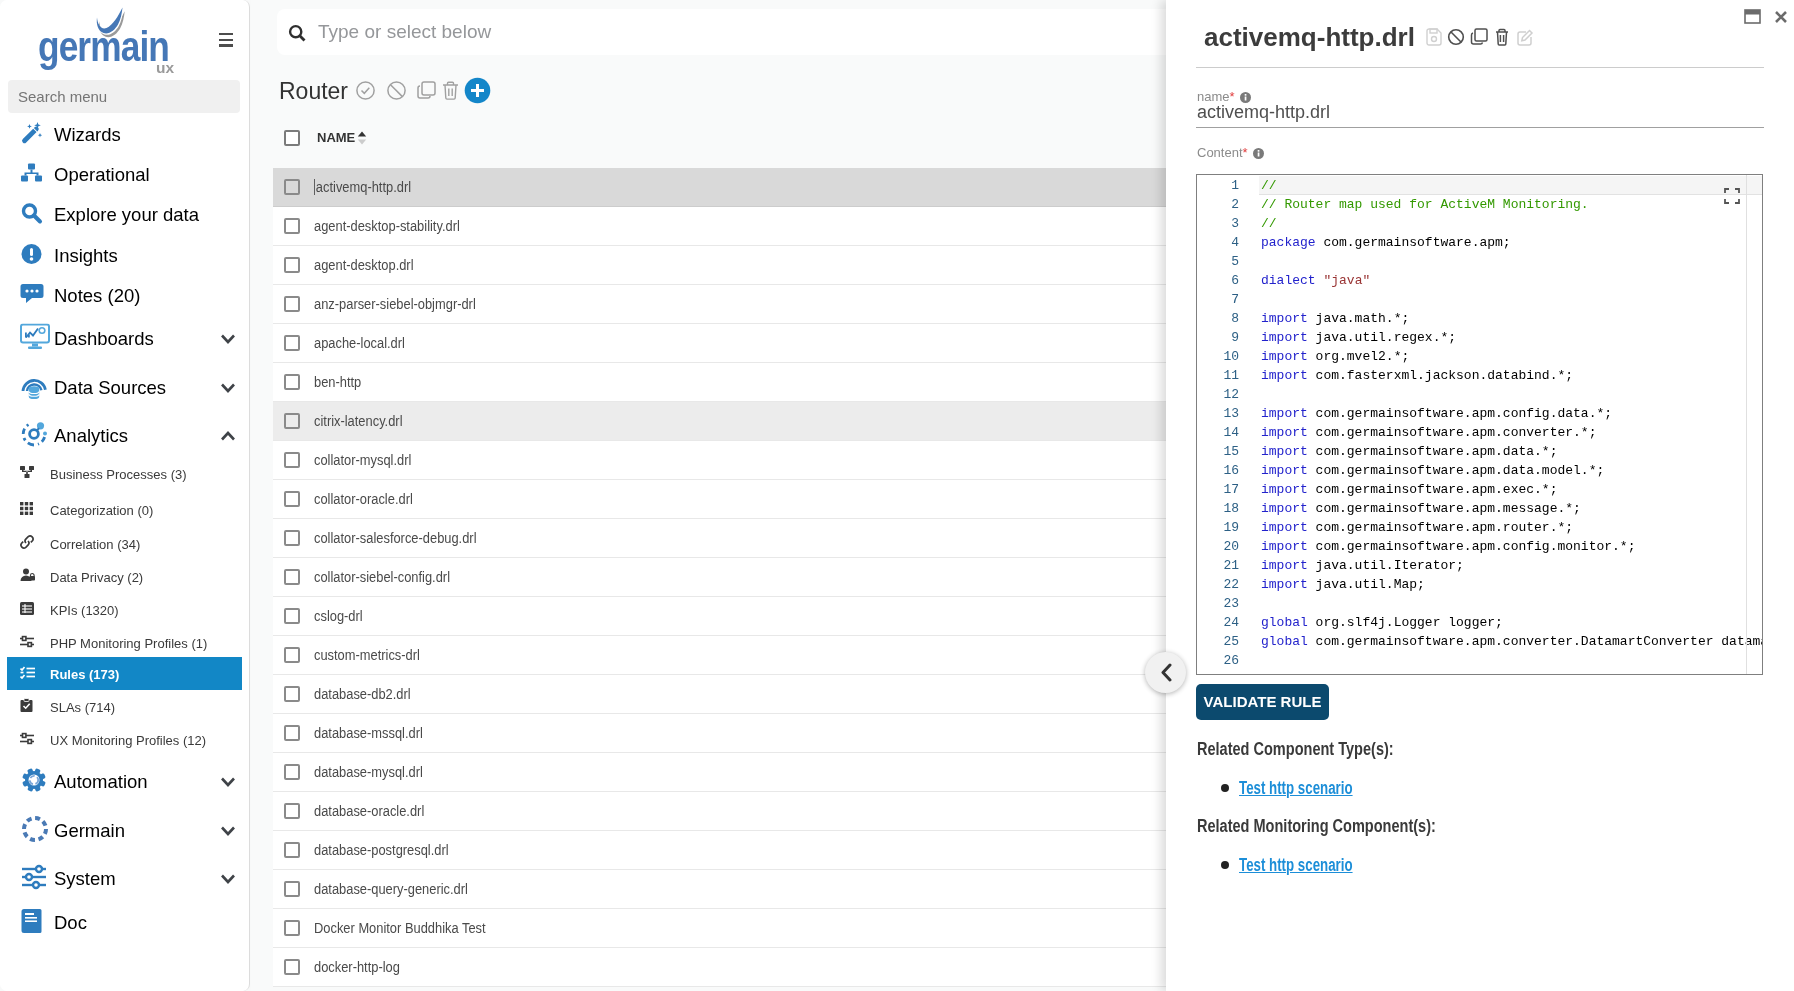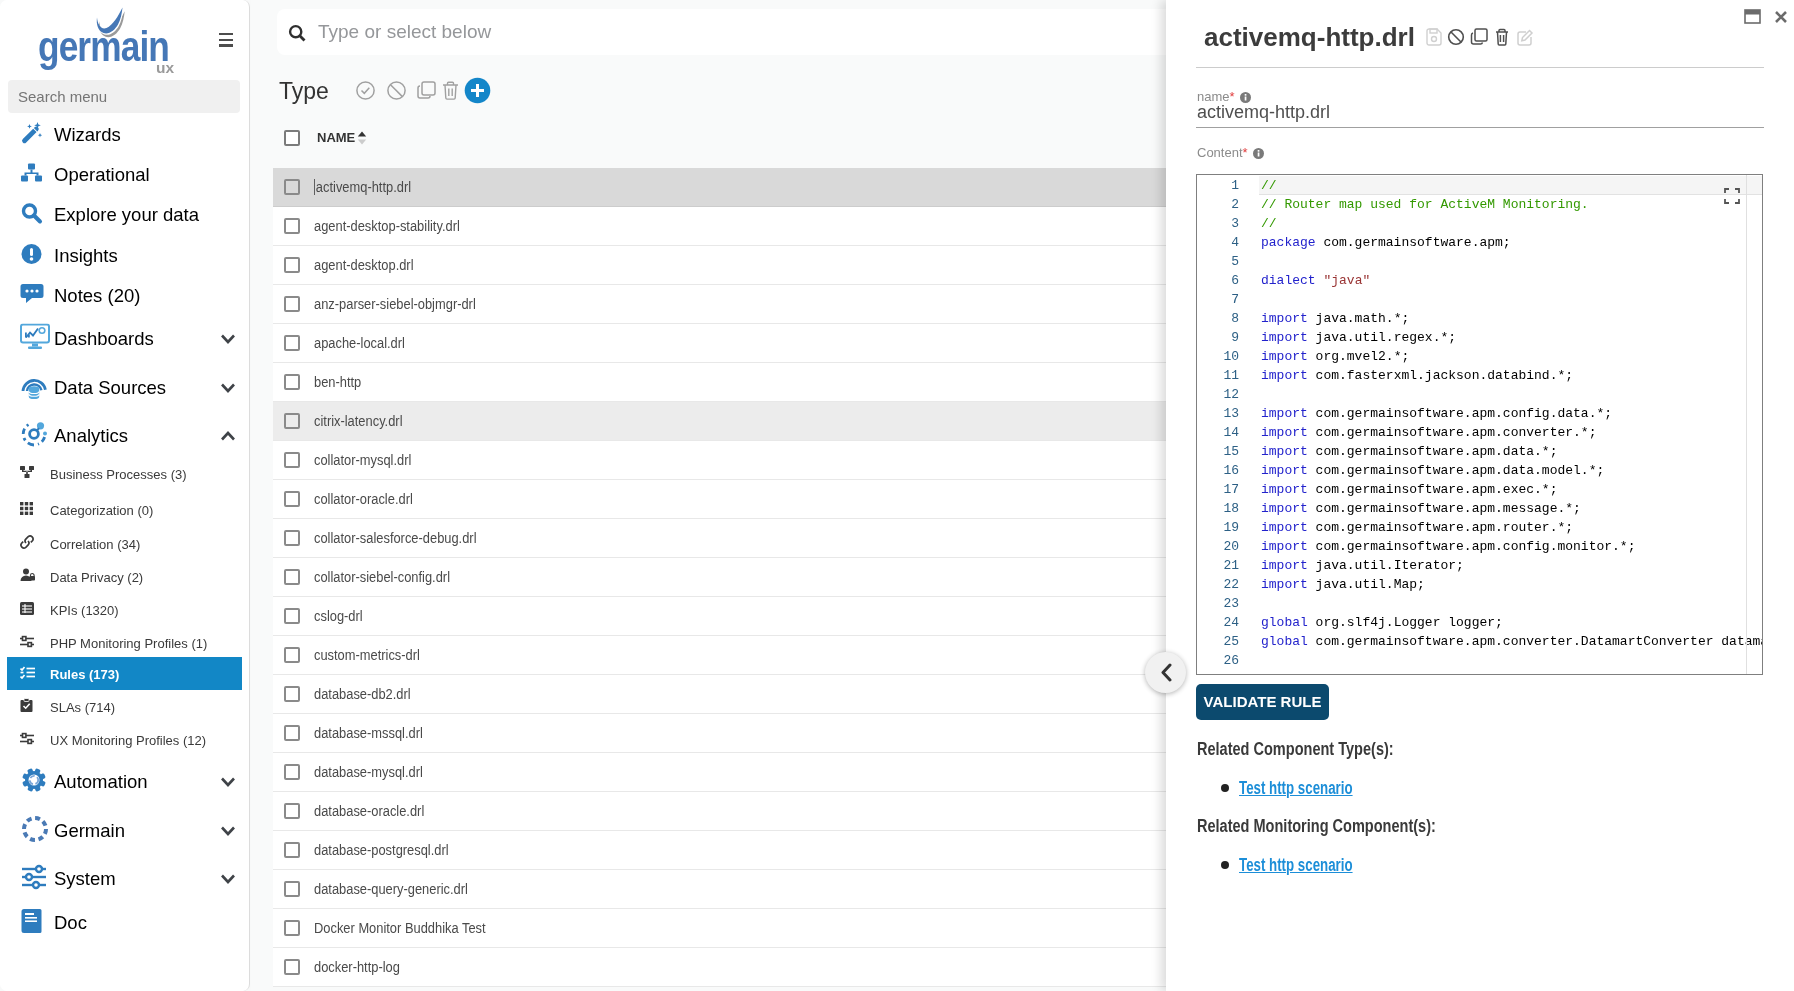--- a/index.html
+++ b/index.html
@@ -338,21 +338,21 @@
   </div>
 
 <div id="main">
   <div id="searchbar">
     <svg class="abs" style="left:11px;top:15px;" width="19" height="19" viewBox="0 0 19 19">
         <circle cx="7.7" cy="7.7" r="5.6" fill="none" stroke="#2f2f2f" stroke-width="2.4"></circle>
         <line x1="11.8" y1="11.8" x2="16.5" y2="16.5" stroke="#2f2f2f" stroke-width="2.8"></line>
       </svg>
     <div class="ph">Type or select below</div>
   </div>
-  <div id="rulestitle">Type</div>
+  <div id="rulestitle">Router</div>
   <div id="thead-cb"></div>
   <div id="thead-name">NAME</div>
   <svg class="abs" style="left:106px;top:131px;" width="10" height="14" viewBox="0 0 10 14">
       <path d="M5 0.5 L9.2 5.5 L0.8 5.5 Z" fill="#333"></path>
       <path d="M5 13.5 L9.2 8.5 L0.8 8.5 Z" fill="#ccc"></path>
     </svg>
   <div id="rows">
       <div class="row sel">
         <div class="cb"></div>
         <div class="nm"><span style="border-left:1.5px solid #555;padding-left:1px;">activemq-http.drl</span></div>

